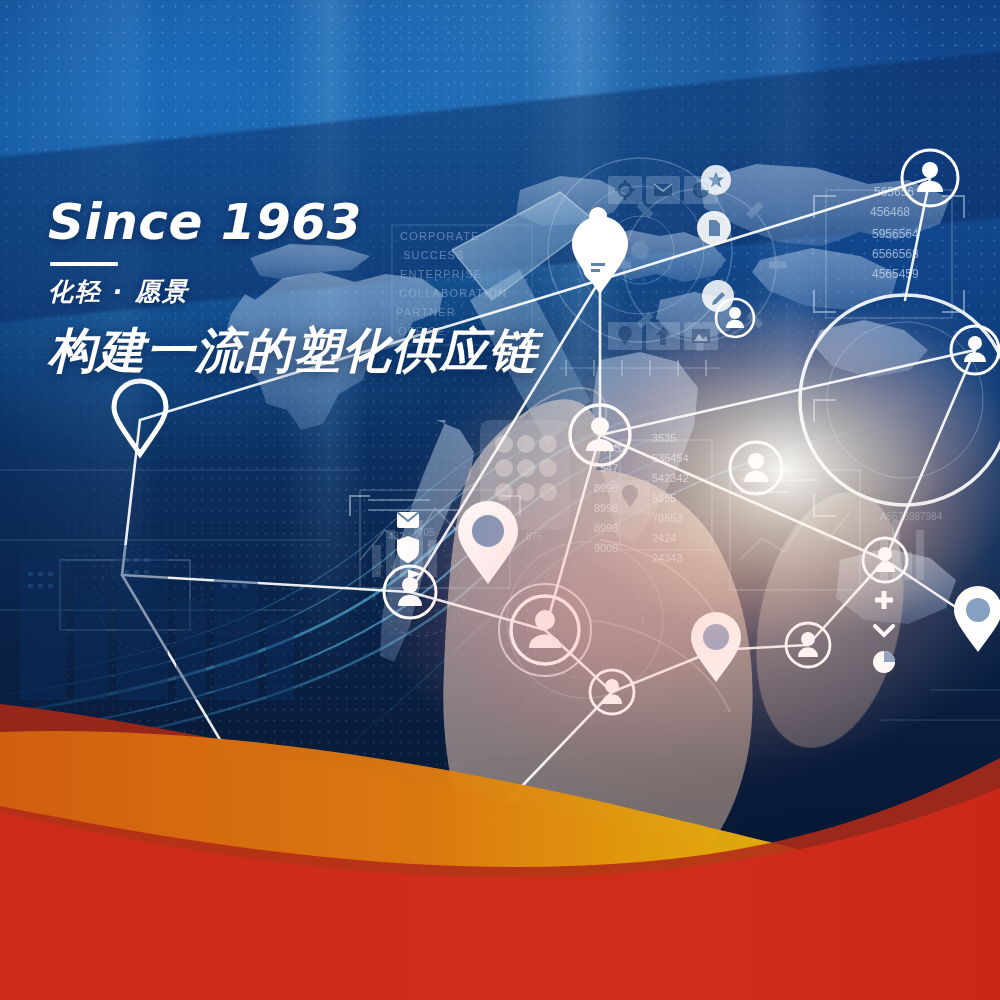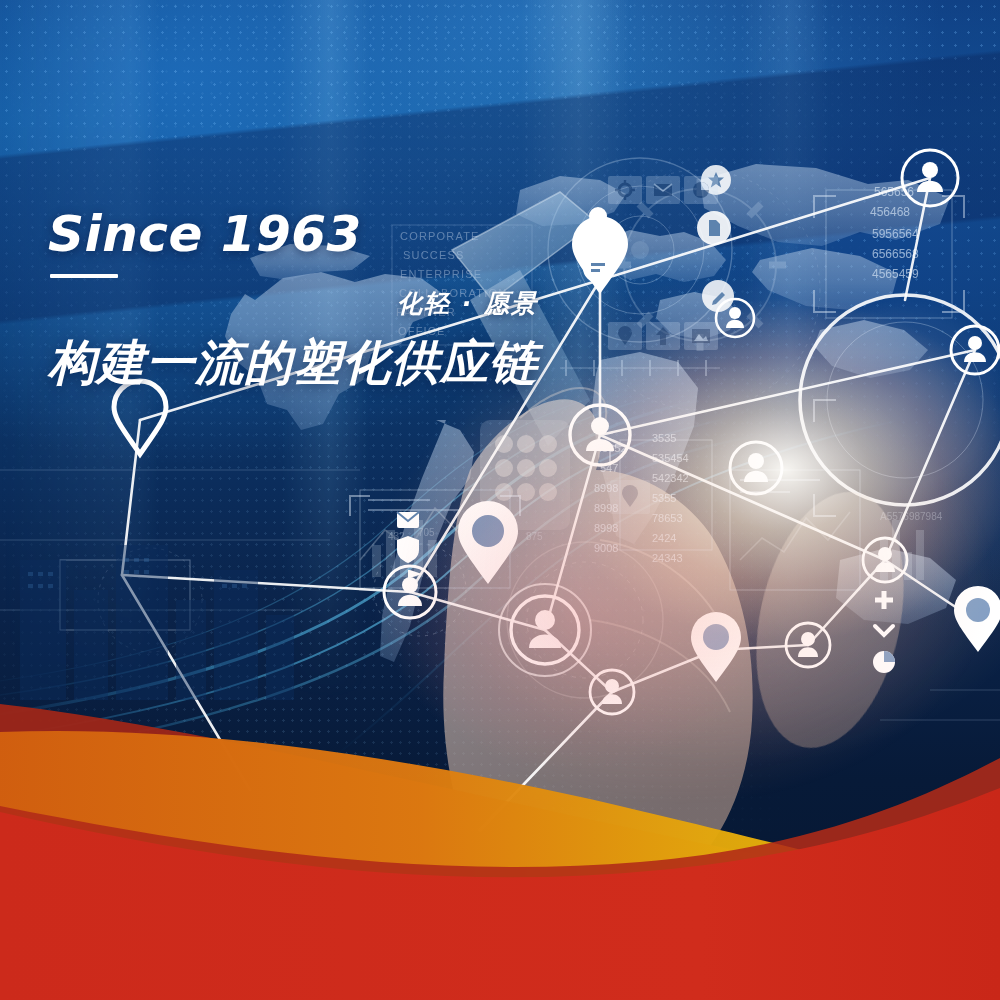--- a/index.html
+++ b/index.html
@@ -80,33 +80,32 @@
       radial-gradient(ellipse 46% 34% at 74% 52%, rgba(255,200,150,.30), rgba(255,160,110,0) 72%);
     mix-blend-mode:screen;
   }
   #warmwash{
     background:
       radial-gradient(ellipse 42% 30% at 68% 58%, rgba(255,150,130,.30), rgba(255,120,110,0) 75%),
       radial-gradient(ellipse 26% 20% at 58% 62%, rgba(230,120,140,.22), rgba(230,120,140,0) 75%);
   }
 
   
-  #textblock{position:absolute;left:48px;top:208px;}
+  #textblock{position:absolute;left:48px;top:196px;}
   #since{
     font-size:50px;font-weight:bold;font-style:italic;color:#fff;
     letter-spacing:.5px;line-height:1.05;
     text-shadow:0 2px 10px rgba(0,20,60,.55);
     font-family:"DejaVu Sans","Liberation Sans",sans-serif;
   }
   #rule{width:68px;height:4px;background:#fff;margin:13px 0 9px 2px;border-radius:1px;}
   #sub{
     font-size:25px;font-weight:bold;font-style:italic;color:#fff;letter-spacing:2px;
     text-shadow:0 2px 8px rgba(0,20,60,.55);
     font-family:"DejaVu Sans","Liberation Sans",sans-serif;
-    text-align:right;
   }
   #headline{
     margin-top:11px;
     font-size:48px;font-weight:bold;font-style:italic;color:#fff;letter-spacing:1px;
     white-space:nowrap;
     text-shadow:0 3px 14px rgba(0,20,60,.6);
     font-family:"DejaVu Sans","Liberation Sans",sans-serif;
   }
 
   

